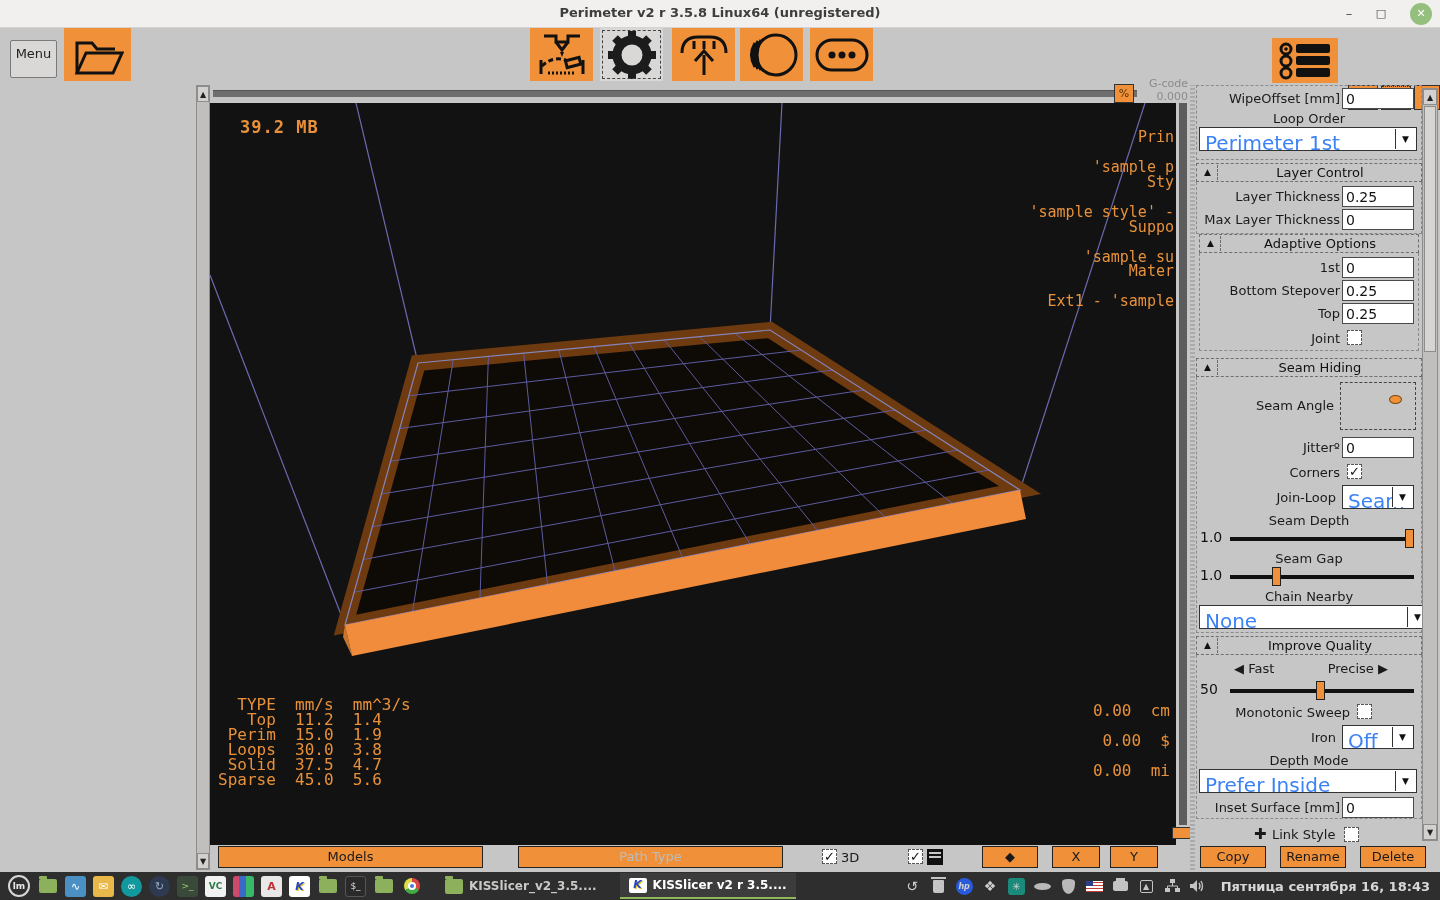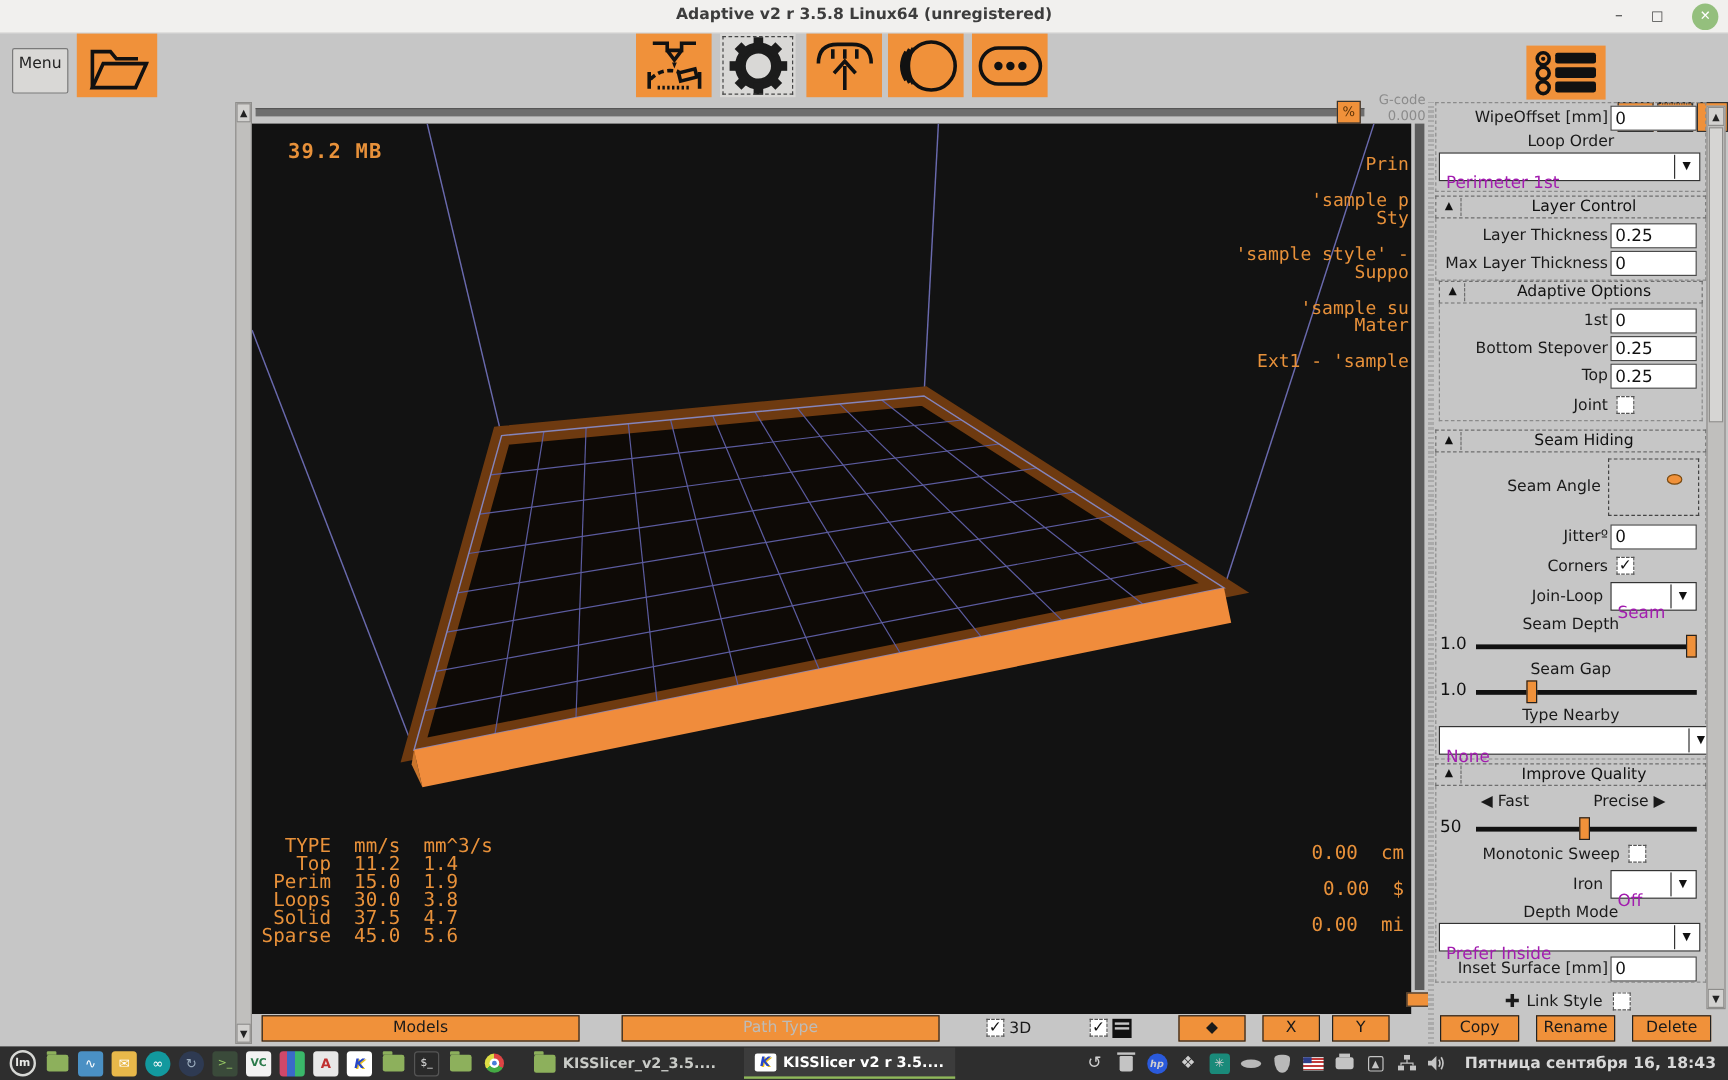--- a/index.html
+++ b/index.html
@@ -54,21 +54,21 @@
   .layers-glyph::after { content:""; position:absolute; left:2px; right:2px; top:7px; height:2px; background:#c6c6c6; }
 
   
   .panel { position:absolute; left:1196px; top:85px; width:226px; height:785px; font-size:13px; color:#1a1a1a; }
   .panel-resize-strip { position:absolute; left:1190px; top:85px; width:5px; height:785px; background:repeating-linear-gradient(0deg,#aaa 0 2px,#c6c6c6 2px 4px); }
   .p-row { position:absolute; left:0; width:226px; height:22px; }
   .p-label { position:absolute; right:82px; top:3px; white-space:nowrap; font-size:13px; }
   .p-input { position:absolute; right:8px; top:0; width:72px; height:21px; background:#fff; border:1px solid #4a4a4a; font-size:14px; font-family:"DejaVu Sans", sans-serif; padding:1px 3px; color:#111; }
   .p-center-label { position:absolute; left:0; width:226px; text-align:center; font-size:13px; }
   .dropdown { position:absolute; background:#fff; border:1px solid #333; height:24px; }
-  .dd-value { position:absolute; left:5px; top:17px; font-size:14px; color:#a21caf; white-space:nowrap; }
+  .dd-value { position:absolute; left:5px; top:3px; font-size:20px; color:#3b82f6; white-space:nowrap; }
   .dd-btn { position:absolute; right:1px; top:1px; bottom:1px; width:20px; border-left:1px solid #333; text-align:center; font-size:9px; color:#111; line-height:21px; background:#fff; }
   .section-hdr { position:absolute; left:0; width:226px; height:19px; border:1px dashed #6e6e6e; }
   .collapse-btn { position:absolute; left:1px; top:1px; width:20px; height:15px; border-right:1px dashed #6e6e6e; text-align:center; font-size:9px; line-height:15px; color:#111; }
   .hdr-title { position:absolute; left:22px; right:0; top:1px; text-align:center; font-size:13px; color:#111; }
   .group-box { position:absolute; left:0; width:226px; border:1px dashed #8a8a8a; border-top:none; }
   .slider-row { position:absolute; left:0; width:226px; height:20px; }
   .slider-val { position:absolute; left:4px; top:1px; font-size:14px; color:#111; }
   .slider-track { position:absolute; left:34px; right:8px; top:9px; height:4px; background:#111; }
   .slider-thumb { position:absolute; top:-8px; width:9px; height:19px; background:#f0913a; border:1px solid #222; }
   .seam-angle-box { position:absolute; right:6px; width:76px; height:48px; border:1px dashed #444; background:#c6c6c6; }
@@ -99,21 +99,21 @@
   .trash-shape::before { content:""; position:absolute; left:-2px; top:-3px; width:15px; height:2px; background:#c4c4c4; }
   .eject-shape { width:13px; height:13px; border:1px solid #c4c4c4; border-radius:2px; font-size:8px; line-height:11px; text-align:center; color:#c4c4c4; }
   .chrome-shape { width:16px; height:16px; border-radius:50%; background:conic-gradient(#d44 0 33%, #4a4 33% 66%, #dd4 66% 100%); position:relative; }
   .chrome-shape::before { content:""; position:absolute; left:4px; top:4px; width:8px; height:8px; background:#fff; border-radius:50%; }
   .chrome-shape::after { content:""; position:absolute; left:6px; top:6px; width:4px; height:4px; background:#4a7edb; border-radius:50%; }
 </style>
 </head>
 <body>
 
 <div class="titlebar">
-  <div class="title-text">Adaptive v2 r 3.5.8 Linux64 (unregistered)</div>
+  <div class="title-text">Perimeter v2 r 3.5.8 Linux64 (unregistered)</div>
   <div class="win-btn btn-min">–</div>
   <div class="win-btn btn-max">□</div>
   <div class="win-btn btn-close">✕</div>
 </div>
 
 <div class="toolbar">
   <div class="menu-btn">Menu</div>
 
   <div class="tool-btn" style="left:64px; width:67px;">
     <svg width="52" height="44" viewBox="0 0 52 44">
@@ -375,21 +375,21 @@
         <div class="slider-thumb" style="right:0;"></div>
       </div>
   </div>
   <div class="p-center-label" style="top:466px;">Seam Gap</div>
   <div class="slider-row" style="top:481px;">
     <span class="slider-val">1.0</span>
     <div class="slider-track">
         <div class="slider-thumb" style="left:42px;"></div>
       </div>
   </div>
-  <div class="p-center-label" style="top:504px;">Type Nearby</div>
+  <div class="p-center-label" style="top:504px;">Chain Nearby</div>
   <div class="dropdown" style="left:3px; top:520px; width:230px;padding-left:20px;">
     <span class="dd-value">None</span>
     <span class="dd-btn">▼</span>
   </div>
 
   <div class="section-hdr" style="top:551px;">
     <span class="collapse-btn">▲</span>
     <span class="hdr-title">Improve Quality</span>
   </div>
   <div class="group-box" style="top:570px; height:164px;"></div>

